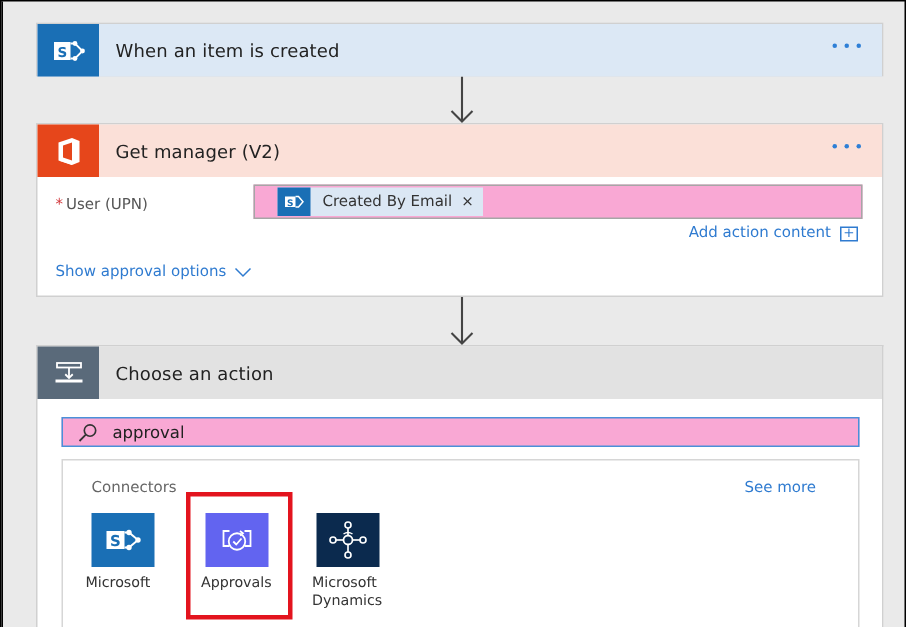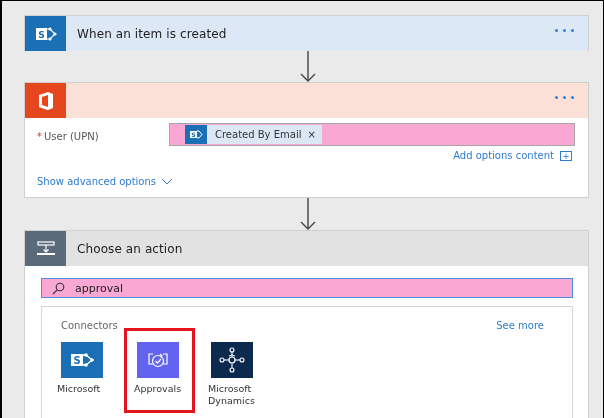--- a/index.html
+++ b/index.html
@@ -117,20 +117,21 @@
 
   <div class="card" style="top:81px; height:116px;">
     <div class="card-header" style="background:#fbe0d8;">
       <div class="card-icon" style="background:#e6461b;">
         <svg width="18" height="20" viewBox="0 0 18 20">
           <path d="M2 4 L11 1 L16 3 L16 17 L11 19 L2 16 Z" fill="#fff"></path>
           <path d="M5 6 L11 4 L11 16 L5 14 Z" fill="#e6461b"></path>
           <path d="M2 16 L11 17.5 L11 19 Z" fill="#fff"></path>
         </svg>
       </div>
+      <span class="card-title">Get manager (V2)</span>
       <div class="more-dots">
           <span></span>
           <span></span>
           <span></span>
         </div>
     </div>
     <div style="position:relative; height:79px;">
       <div class="label-upn">
         <span class="req">*</span><span>User (UPN)</span>
       </div>
@@ -141,25 +142,25 @@
               <rect x="1" y="2" width="7" height="7" fill="#fff"></rect>
               <text x="4.5" y="8" font-size="6" font-family="DejaVu Sans, sans-serif" font-weight="bold" fill="#1a6fb5" text-anchor="middle">S</text>
               <path d="M8 2 L10 2 L13 5.5 L10 9 L8 9" stroke="#fff" stroke-width="1" fill="none"></path>
             </svg>
           </div>
           <span class="token-text">Created By Email</span>
           <span class="token-x">×</span>
         </div>
       </div>
       <div class="dyn-link">
-        <span>Add options content</span>
+        <span>Add action content</span>
         <span class="dyn-plus">+</span>
       </div>
       <div class="adv-link">
-        <span>Show advanced options</span>
+        <span>Show approval options</span>
         <svg width="12" height="8" viewBox="0 0 12 8" style="margin-left:5px;">
           <polyline points="1,1 6,6 11,1" stroke="#2f7bd0" stroke-width="1" fill="none"></polyline>
         </svg>
       </div>
     </div>
   </div>
 
   <div class="arrow" style="top:197px; height:33px;">
     <svg width="16" height="33" viewBox="0 0 16 33">
       <line x1="8" y1="0" x2="8" y2="31" stroke="#444" stroke-width="1.4"></line>

